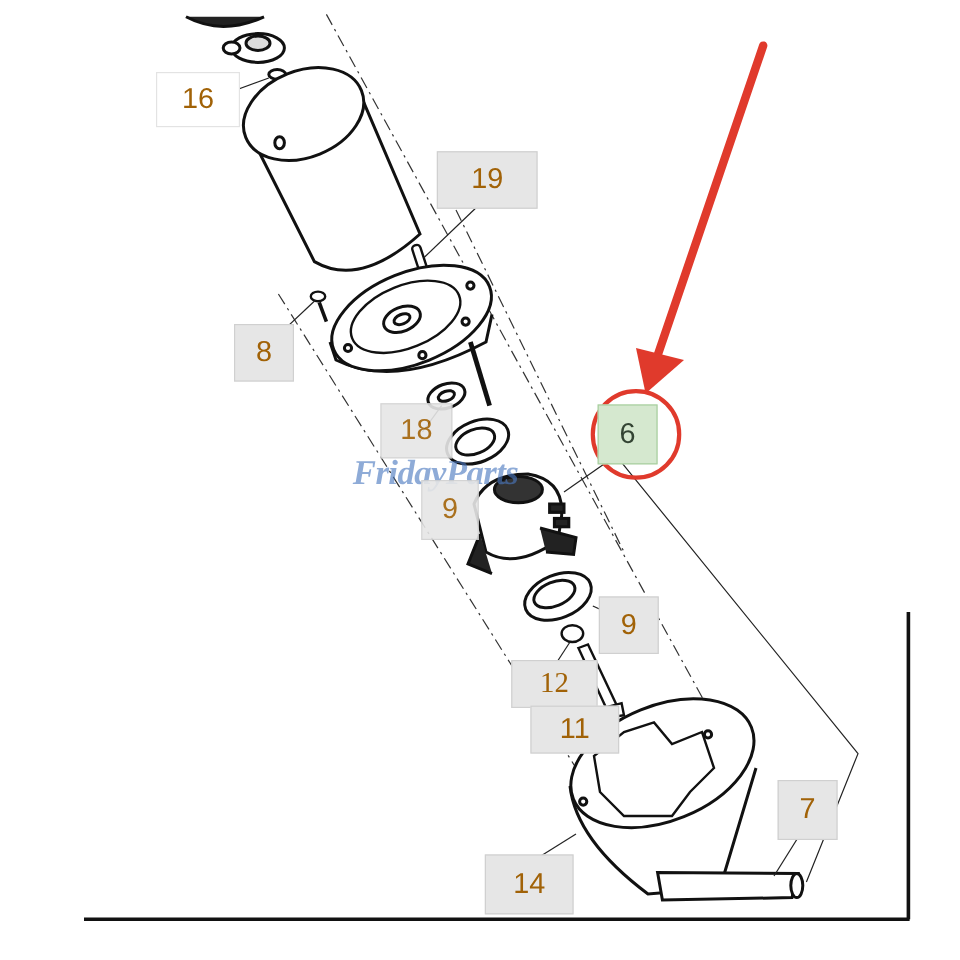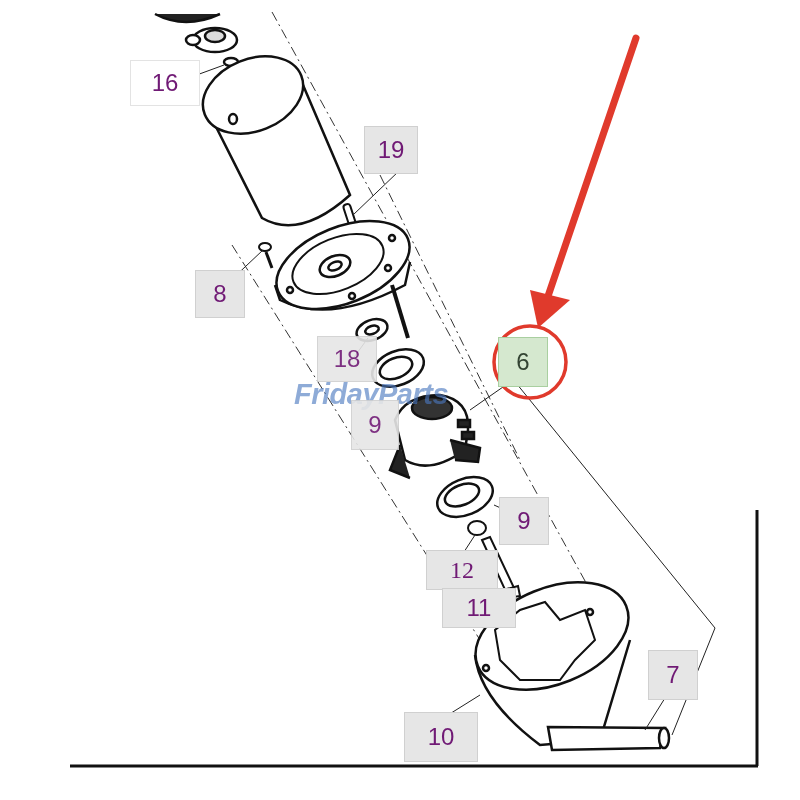--- a/index.html
+++ b/index.html
@@ -1,26 +1,26 @@
 <!DOCTYPE html>
 <html><head>
   <meta charset="utf-8">
   <style>
     html, body { margin:0; padding:0; background:#ffffff; }
     body { width:800px; height:800px; position:relative; overflow:hidden; font-family:"Liberation Sans", sans-serif; }
     #canvas { position:absolute; left:0; top:0; width:800px; height:800px; }
     .callout {
       position:absolute; background:#e6e6e6; border:1px solid #d0d0d0;
-      color:#701a75; font-family:"Liberation Sans", sans-serif; font-size:24px;
+      color:#a16207; font-family:"Liberation Sans", sans-serif; font-size:24px;
       display:flex; align-items:center; justify-content:center; box-sizing:border-box;
     }
     .callout.highlight { background:#d5e8cf; border-color:#a9cfa0; color:#334433; }
     .callout.plain { background:#ffffff; border:1px solid #e3e3e3; }
     .watermark {
-      position:absolute; left:294px; top:378px; font-family:Liberation Sans, sans-serif;
+      position:absolute; left:294px; top:378px; font-family:Liberation Serif, serif;
       font-weight:bold; font-style:italic; font-size:29px; color:#4a78c0; opacity:0.62; letter-spacing:-0.5px;
       white-space:nowrap;
     }
   </style>
 </head>
 <body>
 
 <svg id="canvas" viewBox="0 0 800 800" xmlns="http://www.w3.org/2000/svg">
 
   <g stroke="#111" fill="none">
@@ -138,21 +138,21 @@
     <polygon points="530,290 570,300 538,328" fill="#e03a2c" stroke="none"></polygon>
     <circle cx="530" cy="362" r="36" stroke-width="3.5"></circle>
   </g>
 </svg>
 
 <div class="watermark">FridayParts</div>
 
 <div class="callout plain" style="left:130px;top:60px;width:70px;height:46px;">
     <span>16</span>
   </div>
-<div class="callout" style="left:364px;top:126px;width:54px;height:48px;">
+<div class="callout" style="left:364px;top:126px;width:84px;height:48px;">
     <span>19</span>
   </div>
 <div class="callout" style="left:195px;top:270px;width:50px;height:48px;">
     <span>8</span>
   </div>
 <div class="callout" style="left:317px;top:336px;width:60px;height:46px;opacity:0.9;">
     <span>18</span>
   </div>
 <div class="callout highlight" style="left:498px;top:337px;width:50px;height:50px;">
     <span>6</span>
@@ -166,14 +166,14 @@
 <div class="callout" style="left:426px;top:550px;width:72px;height:40px;font-family:Liberation Serif, serif;">
     <span>12</span>
   </div>
 <div class="callout" style="left:442px;top:588px;width:74px;height:40px;">
     <span>11</span>
   </div>
 <div class="callout" style="left:648px;top:650px;width:50px;height:50px;">
     <span>7</span>
   </div>
 <div class="callout" style="left:404px;top:712px;width:74px;height:50px;">
-    <span>10</span>
+    <span>14</span>
   </div>
 
 </body></html>

